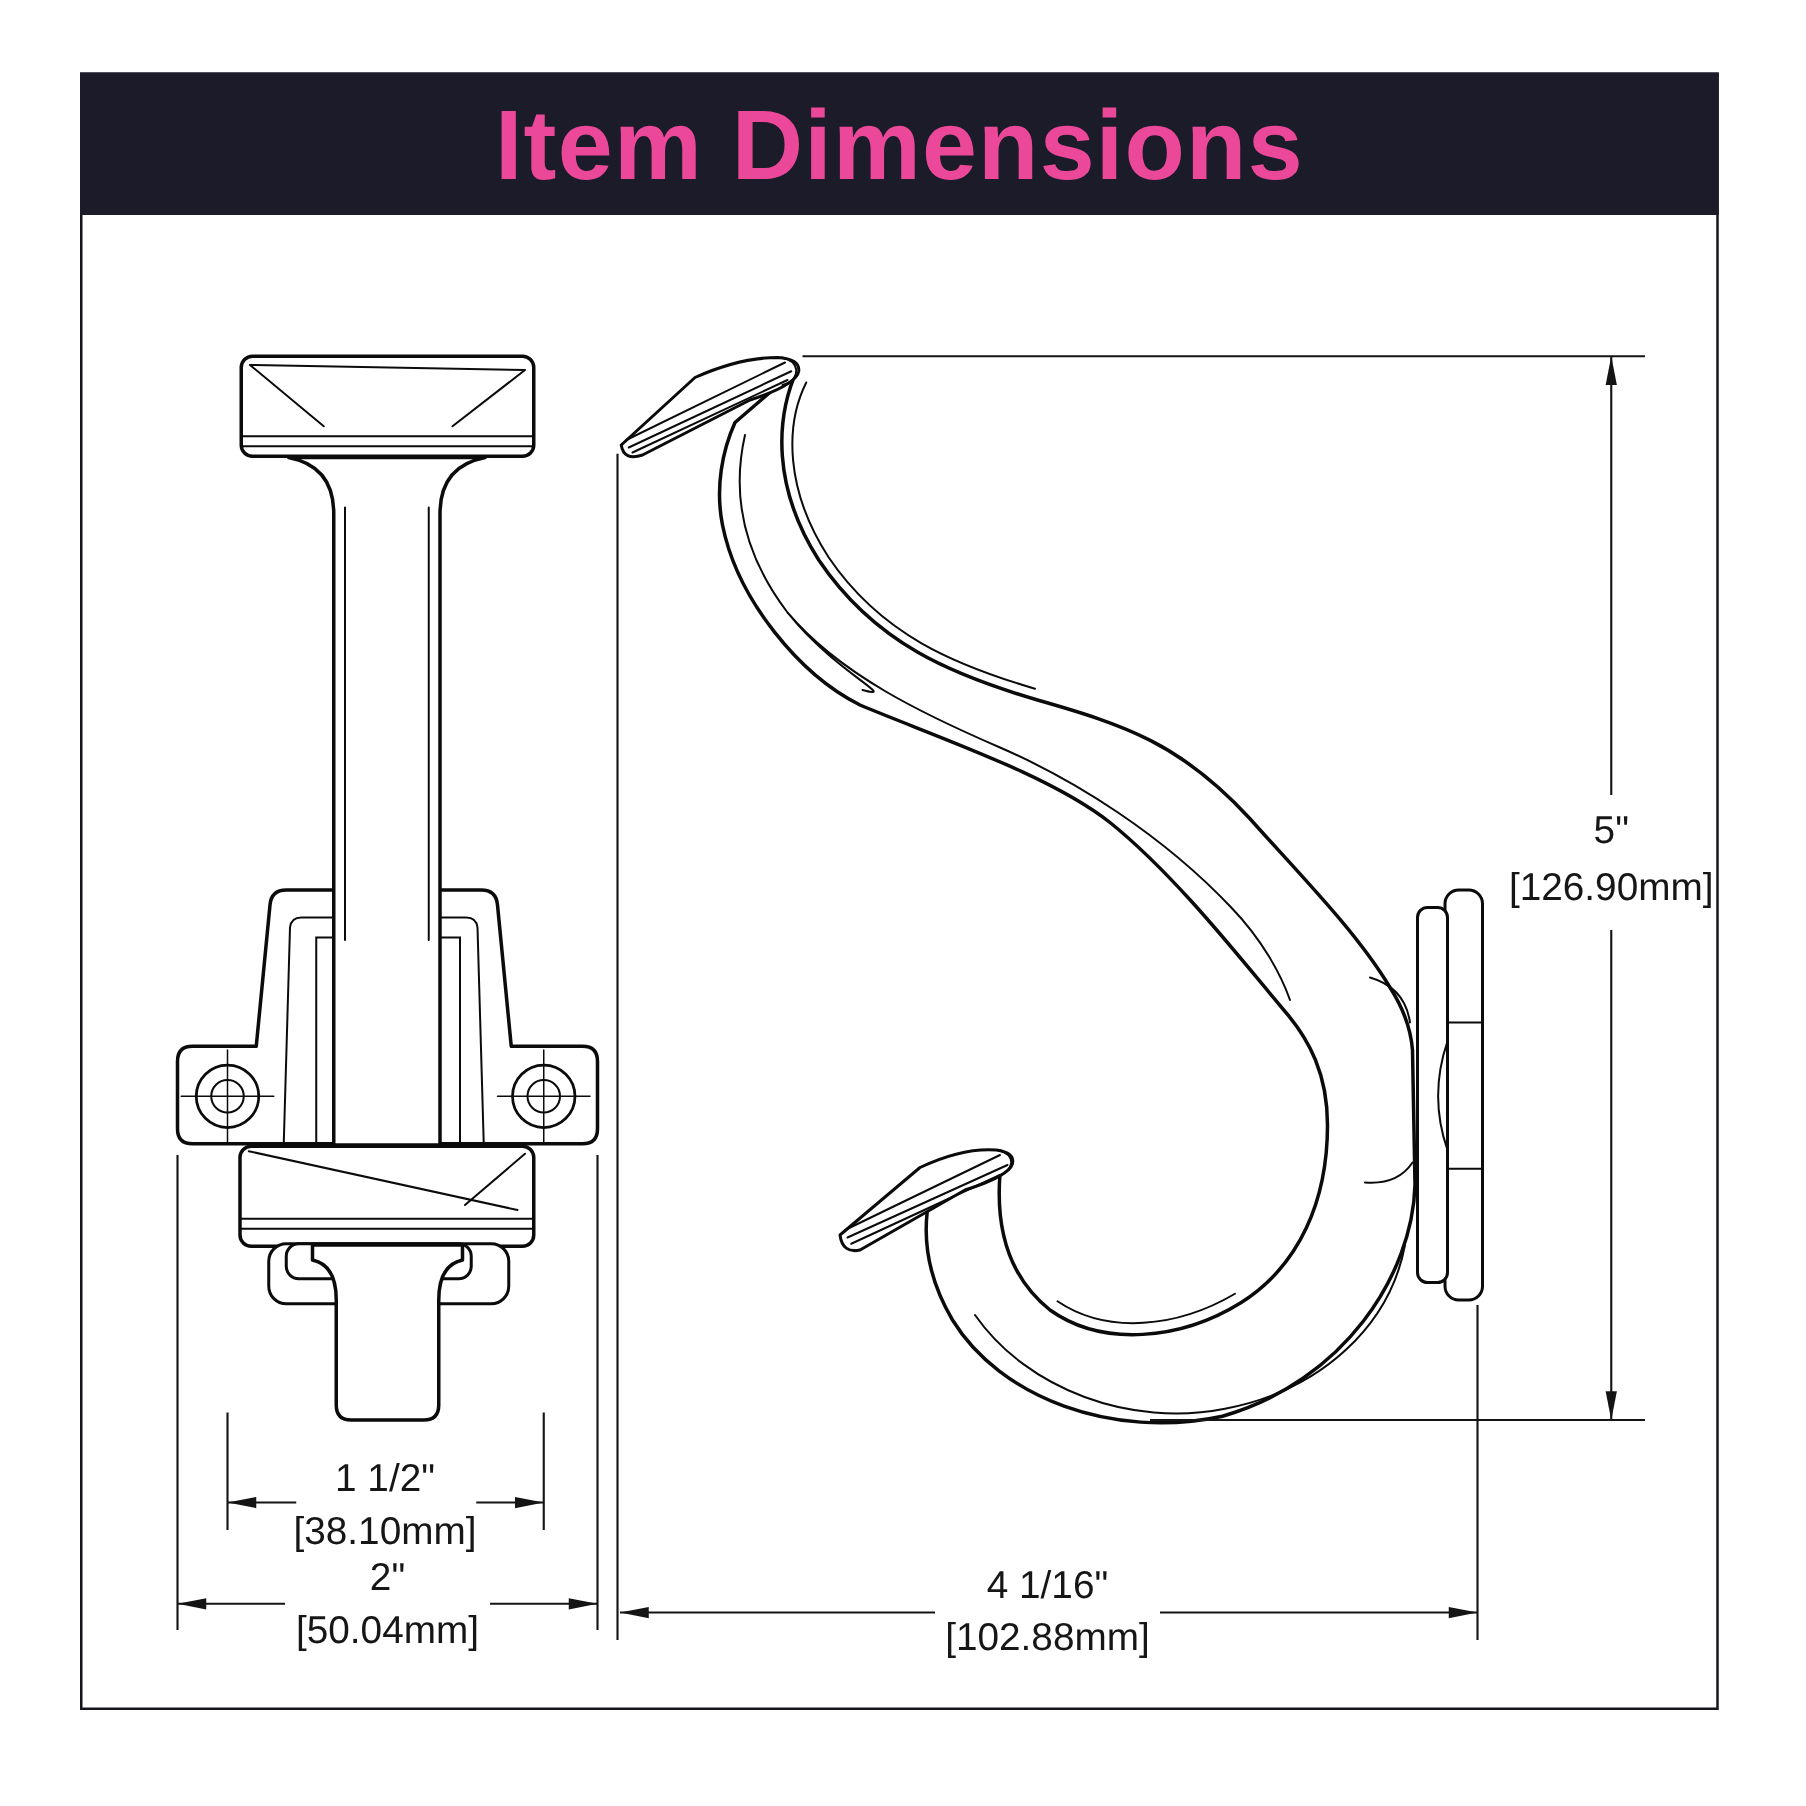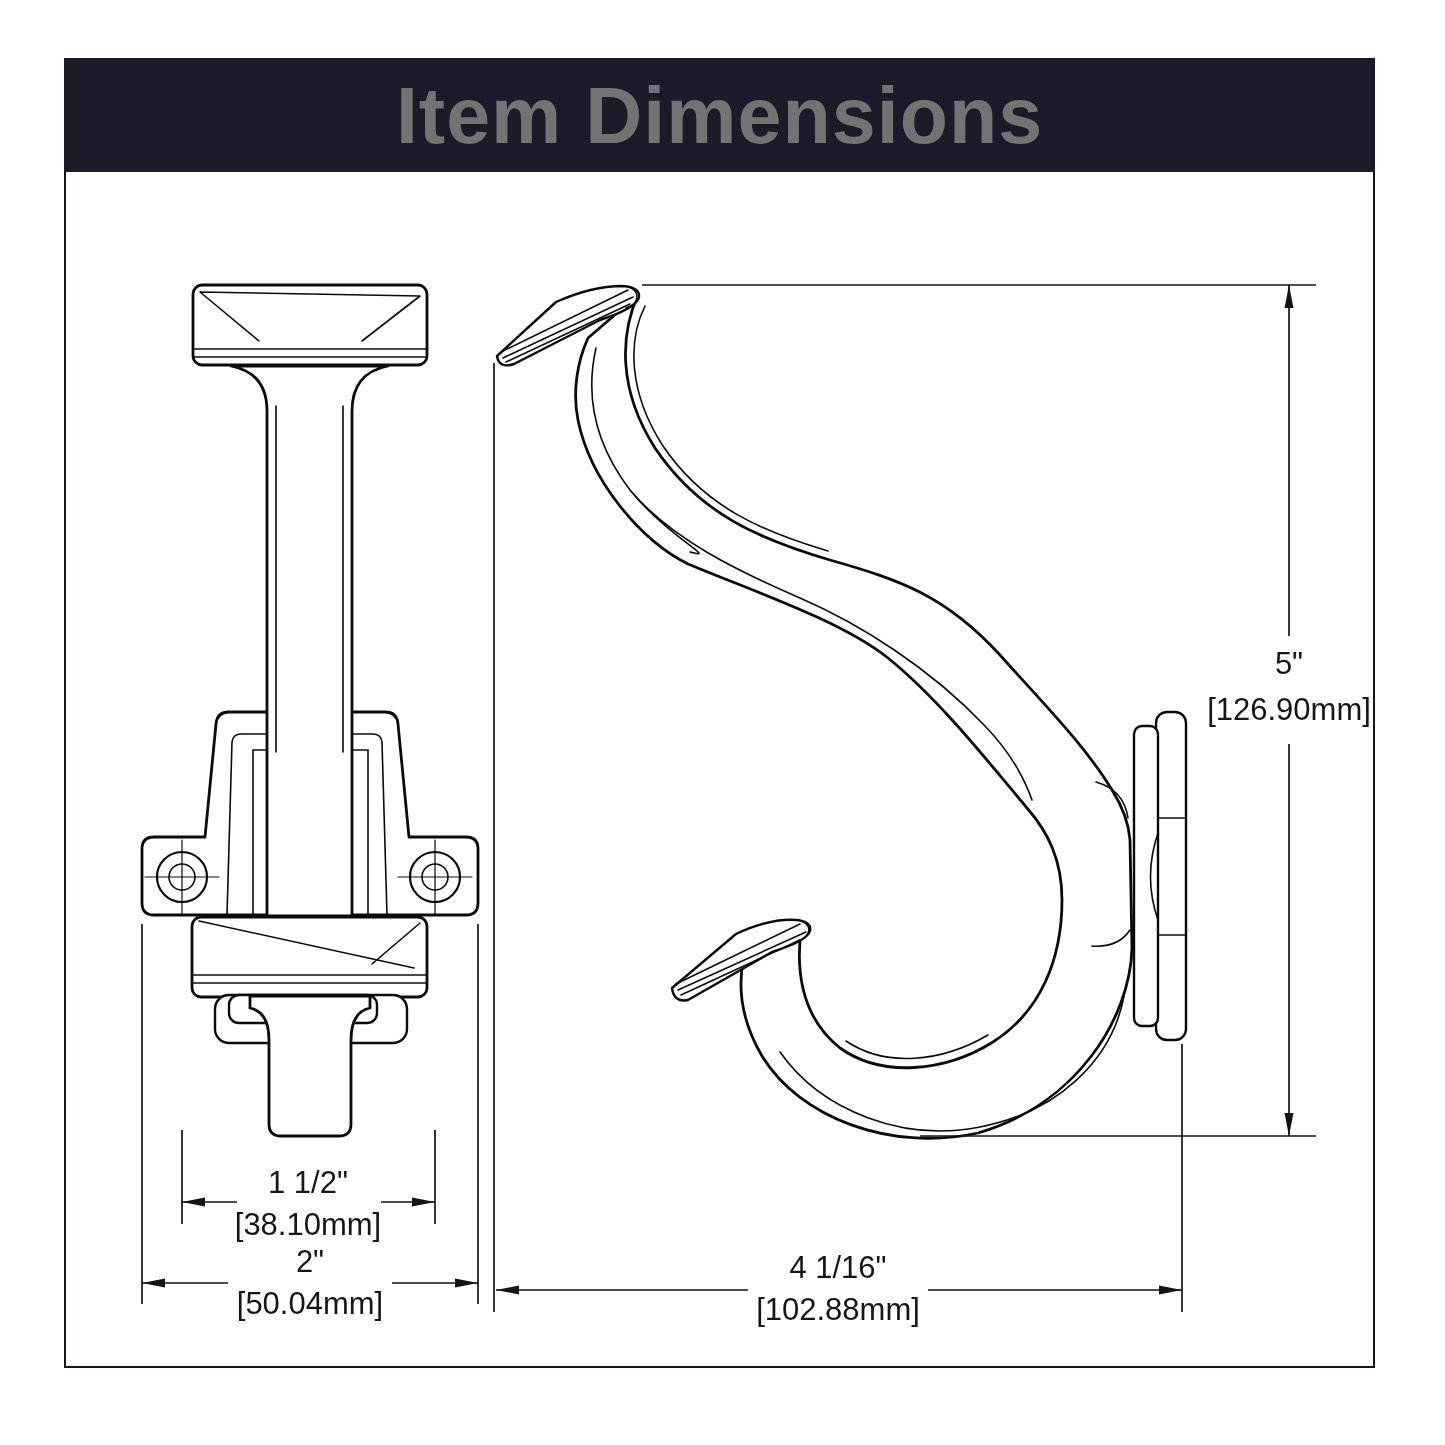--- a/index.html
+++ b/index.html
@@ -18,21 +18,21 @@
   .dtx{fill:#161616;font-size:31px;font-family:"Liberation Sans", sans-serif;}
 </style>
 </head>
 <body>
 
 <div id="page">
 
   <div id="frame"></div>
 
   <div id="banner" style="background: rgb(27, 27, 41);">
-    <span class="title" style="color: #737373;">Item Dimensions</span>
+    <span class="title" style="color: #ec4899;">Item Dimensions</span>
   </div>
 
   <svg width="1445" height="1445" viewBox="0 0 1445 1445">
 
     <g>
 
       <path class="ol" d="M142,903 L142,849 Q142,837 154,837 L205,837 L216,724 Q217,712 229,712
            L385,712 Q397,712 398,724 L409,837 L466,837 Q478,837 478,849 L478,903
            Q478,915 466,915 L154,915 Q142,915 142,903 Z"></path>
 

